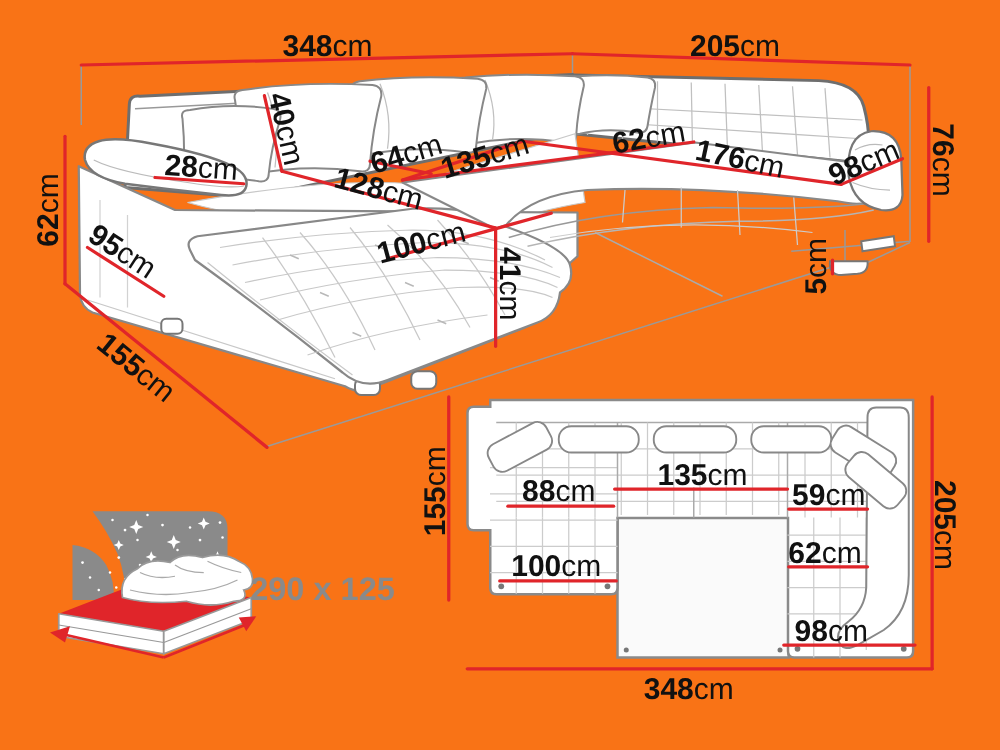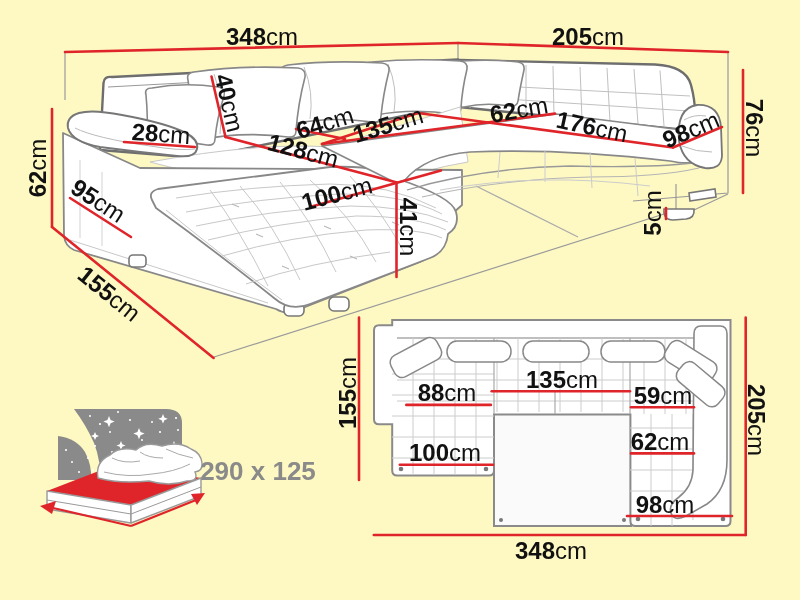--- a/index.html
+++ b/index.html
@@ -1,16 +1,16 @@
 <!DOCTYPE html>
 <html><head>
 <meta charset="utf-8">
 <style>
   html,body{margin:0;padding:0;background:#ffffff;}
-  #page{position:relative;width:800px;height:600px;background:#fef9c3;overflow:hidden;
+  #page{position:relative;width:800px;height:600px;background:#f97316;overflow:hidden;
         font-family:"Liberation Sans", sans-serif;}
   svg{position:absolute;left:0;top:0;}
   .num{font-weight:bold;fill:#111111;}
   .cm{font-weight:normal;fill:#111111;}
 </style>
 </head>
 <body>
 <div id="page">
 <svg width="800" height="600" viewBox="0 0 800 600">
 

